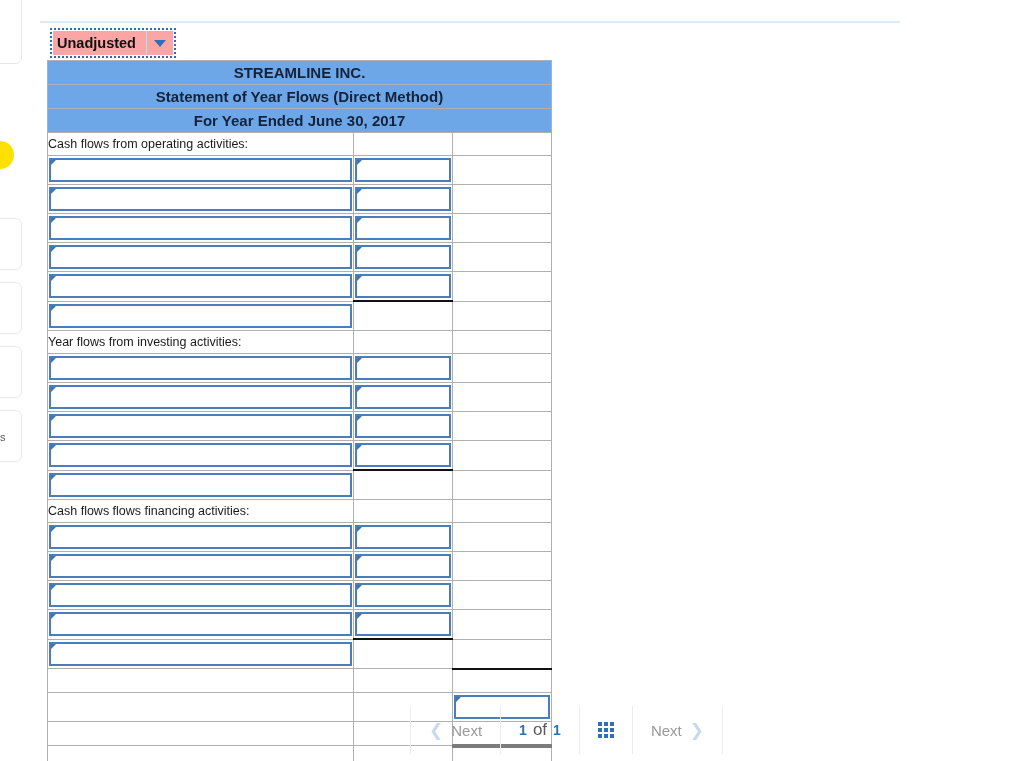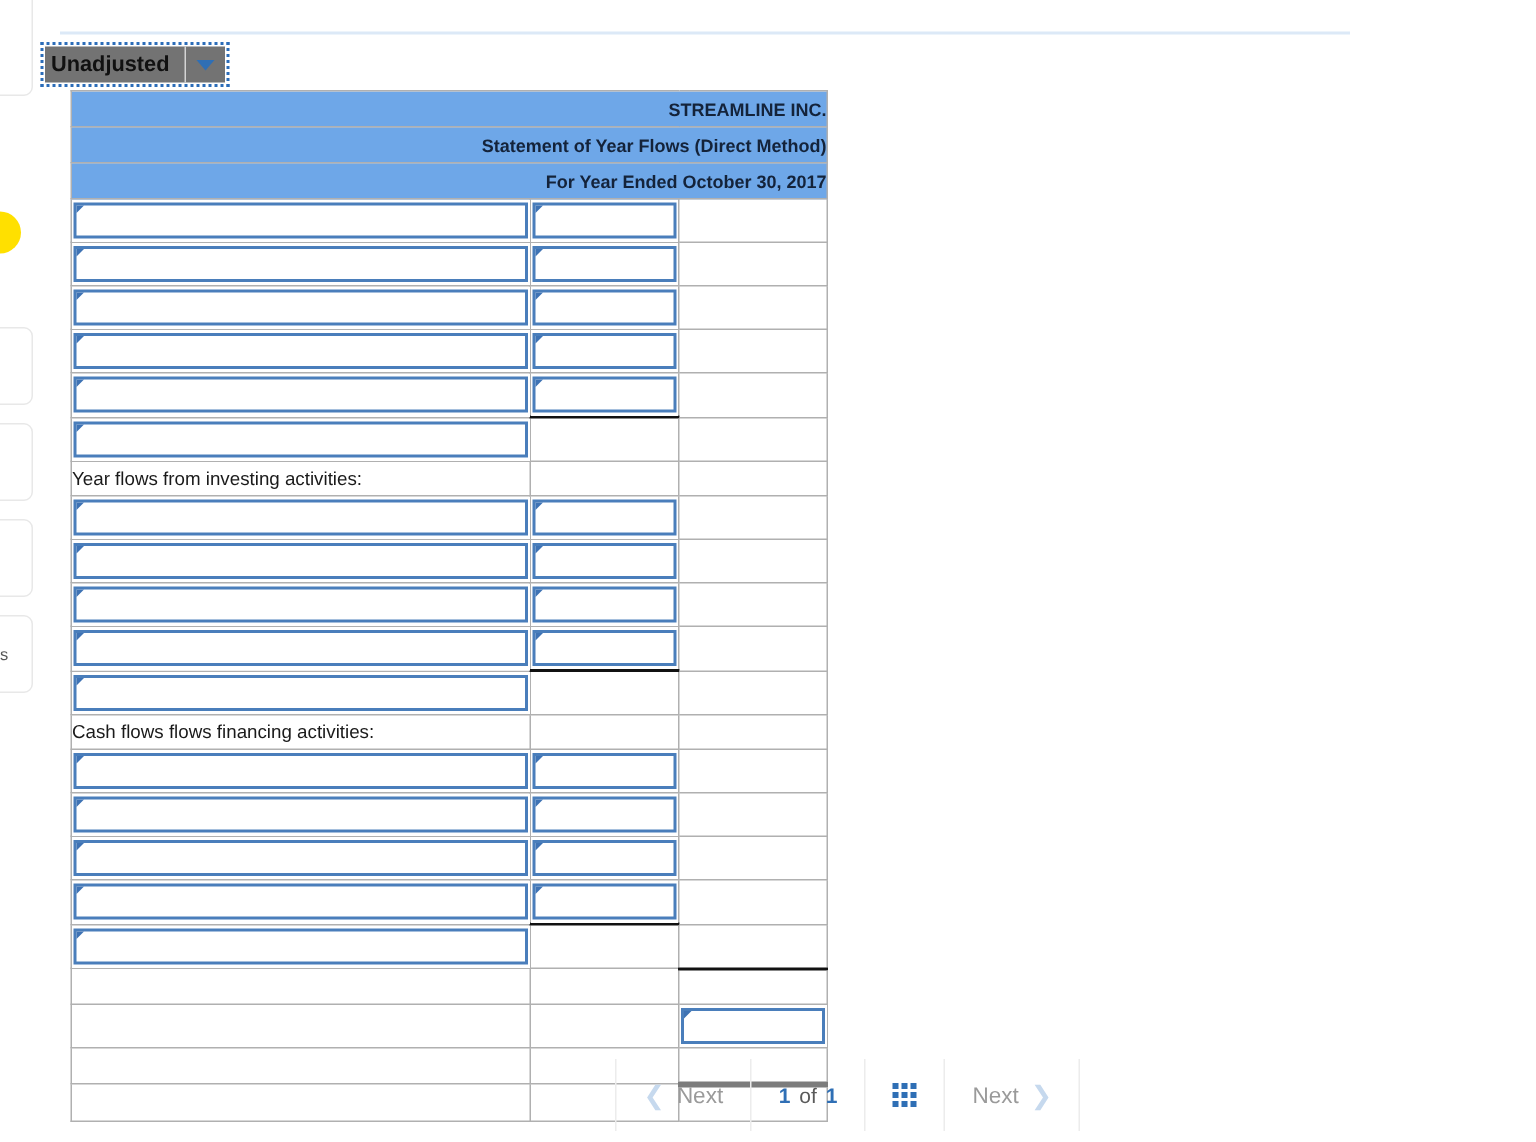--- a/index.html
+++ b/index.html
@@ -58,27 +58,27 @@
   .top-rule {
     position: absolute;
     left: 40px; top: 21px;
     width: 860px; height: 2px;
     background: #dce9f7;
   }
 
   
   .adjust-select {
     position: absolute;
-    left: 30px; top: 31px;
+    left: 53px; top: 31px;
     height: 24px;
     display: flex;
     align-items: stretch;
     outline: 2px dotted #2b6cb8;
     outline-offset: 1px;
-    background: #737373;
+    background: #fca5a5;
   }
   .adjust-label {
     display: flex;
     align-items: center;
     padding: 0 10px 0 4px;
     font-size: 14.5px;
     font-weight: bold;
     color: #111;
     white-space: nowrap;
   }
@@ -113,23 +113,23 @@
     padding: 0;
     vertical-align: middle;
     background: #ffffff;
   }
   .col-desc  { width: 306px; }
   .col-amt1  { width: 99px;  }
   .col-amt2  { width: 99px;  }
 
   .hdr td {
     background: #6ea7e8;
-    text-align: right;
+    text-align: center;
     font-weight: bold;
-    font-size: 12px;
+    font-size: 15px;
     color: #14233a;
     height: 23px;
   }
 
   .section-label {
     padding-left: 5px;
     font-size: 12.5px;
     color: #1a1a1a;
     white-space: nowrap;
   }
@@ -193,21 +193,21 @@
   .pg-count {
     color: #6b6b6b;
     font-size: 14px;
     gap: 6px;
   }
   .pg-num {
     color: #2f6fb5;
     font-weight: bold;
     font-size: 14px;
   }
-  .pg-of { color: #5a5a5a; font-size: 14px; }
+  .pg-of { color: #5a5a5a; font-size: 17px; }
   .grid-icon {
     display: grid;
     grid-template-columns: repeat(3, 4px);
     grid-template-rows: repeat(3, 4px);
     gap: 2px;
     cursor: pointer;
   }
   .grid-icon i {
     display: block;
     width: 4px; height: 4px;
@@ -243,23 +243,28 @@
       <col class="col-amt2">
   </colgroup>
   <tbody>
     <tr class="hdr">
       <td colspan="3">STREAMLINE INC.</td>
     </tr>
     <tr class="hdr">
       <td colspan="3">Statement of Year Flows (Direct Method)</td>
     </tr>
     <tr class="hdr">
-      <td colspan="3">For Year Ended October 30, 2017</td>
-    </tr>
-
+      <td colspan="3">For Year Ended June 30, 2017</td>
+    </tr>
+
+    <tr>
+      <td class="section-label">Cash flows from operating activities:</td>
+      <td></td>
+      <td></td>
+    </tr>
     <tr class="tall">
       <td class="cell-input">
           <span class="inp inp-tall"></span>
         </td>
       <td class="cell-input">
           <span class="inp inp-tall"></span>
         </td>
       <td></td>
     </tr>
     <tr class="tall">

